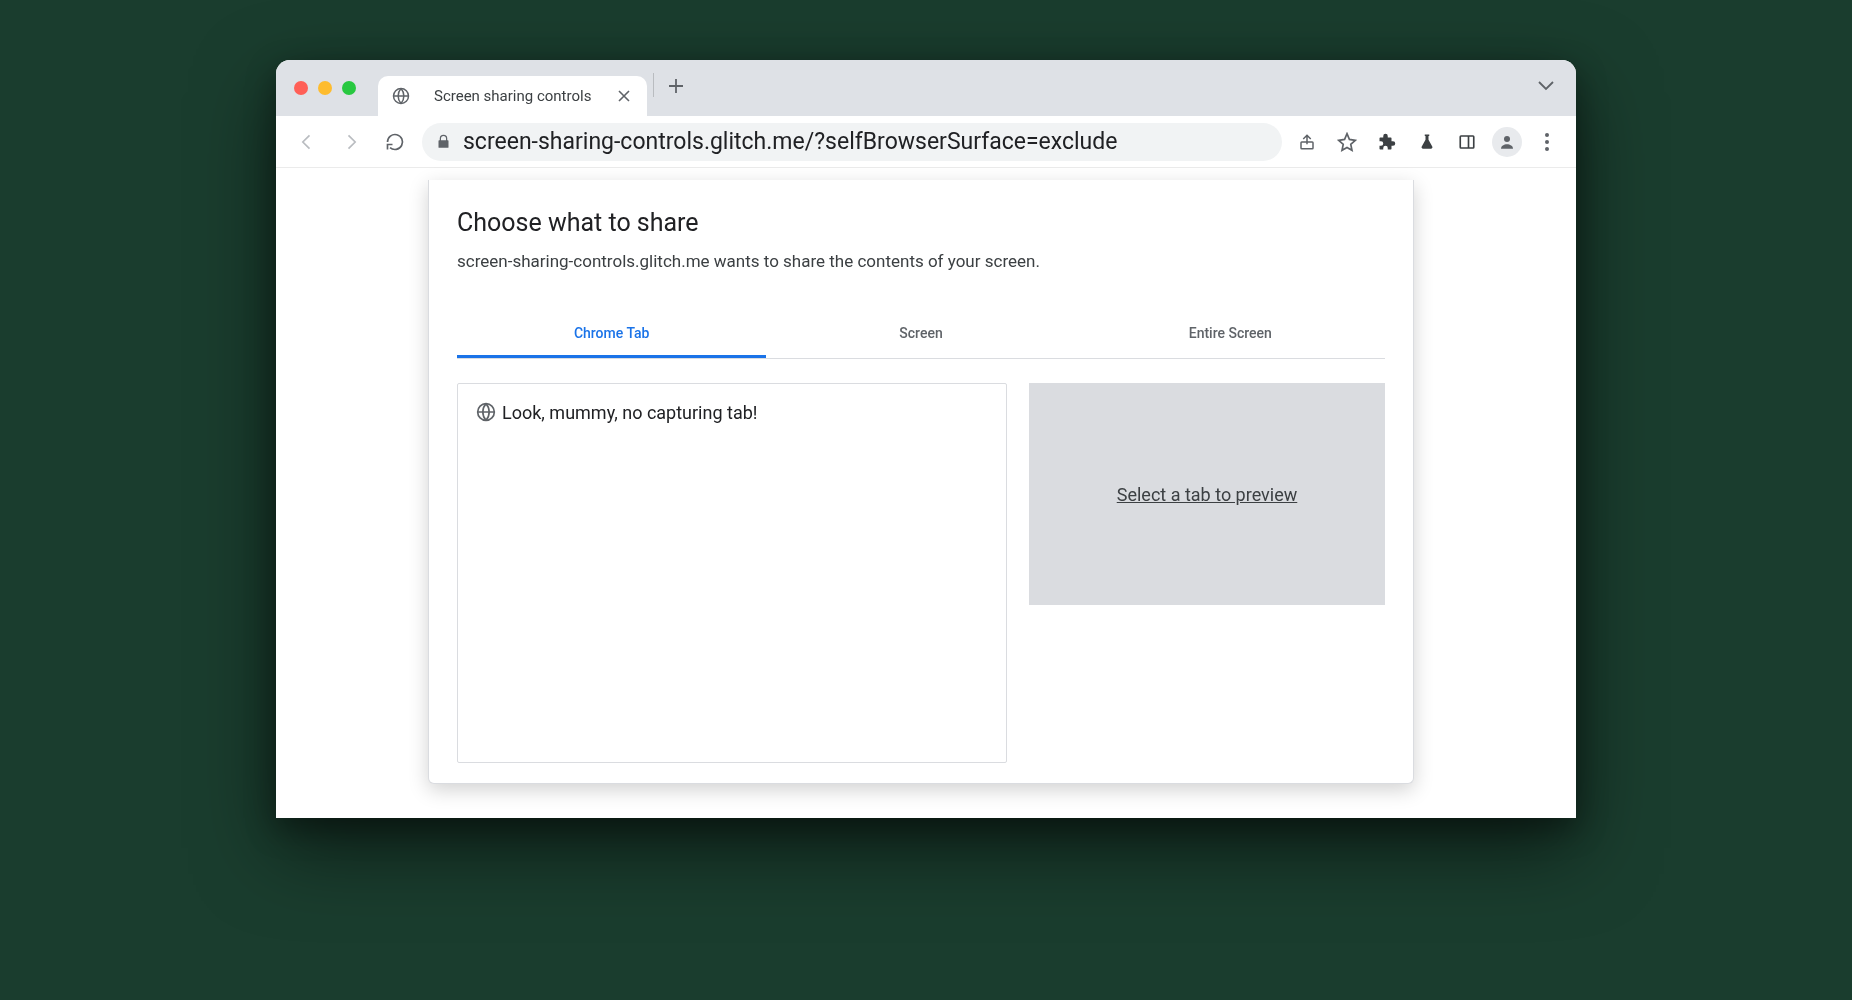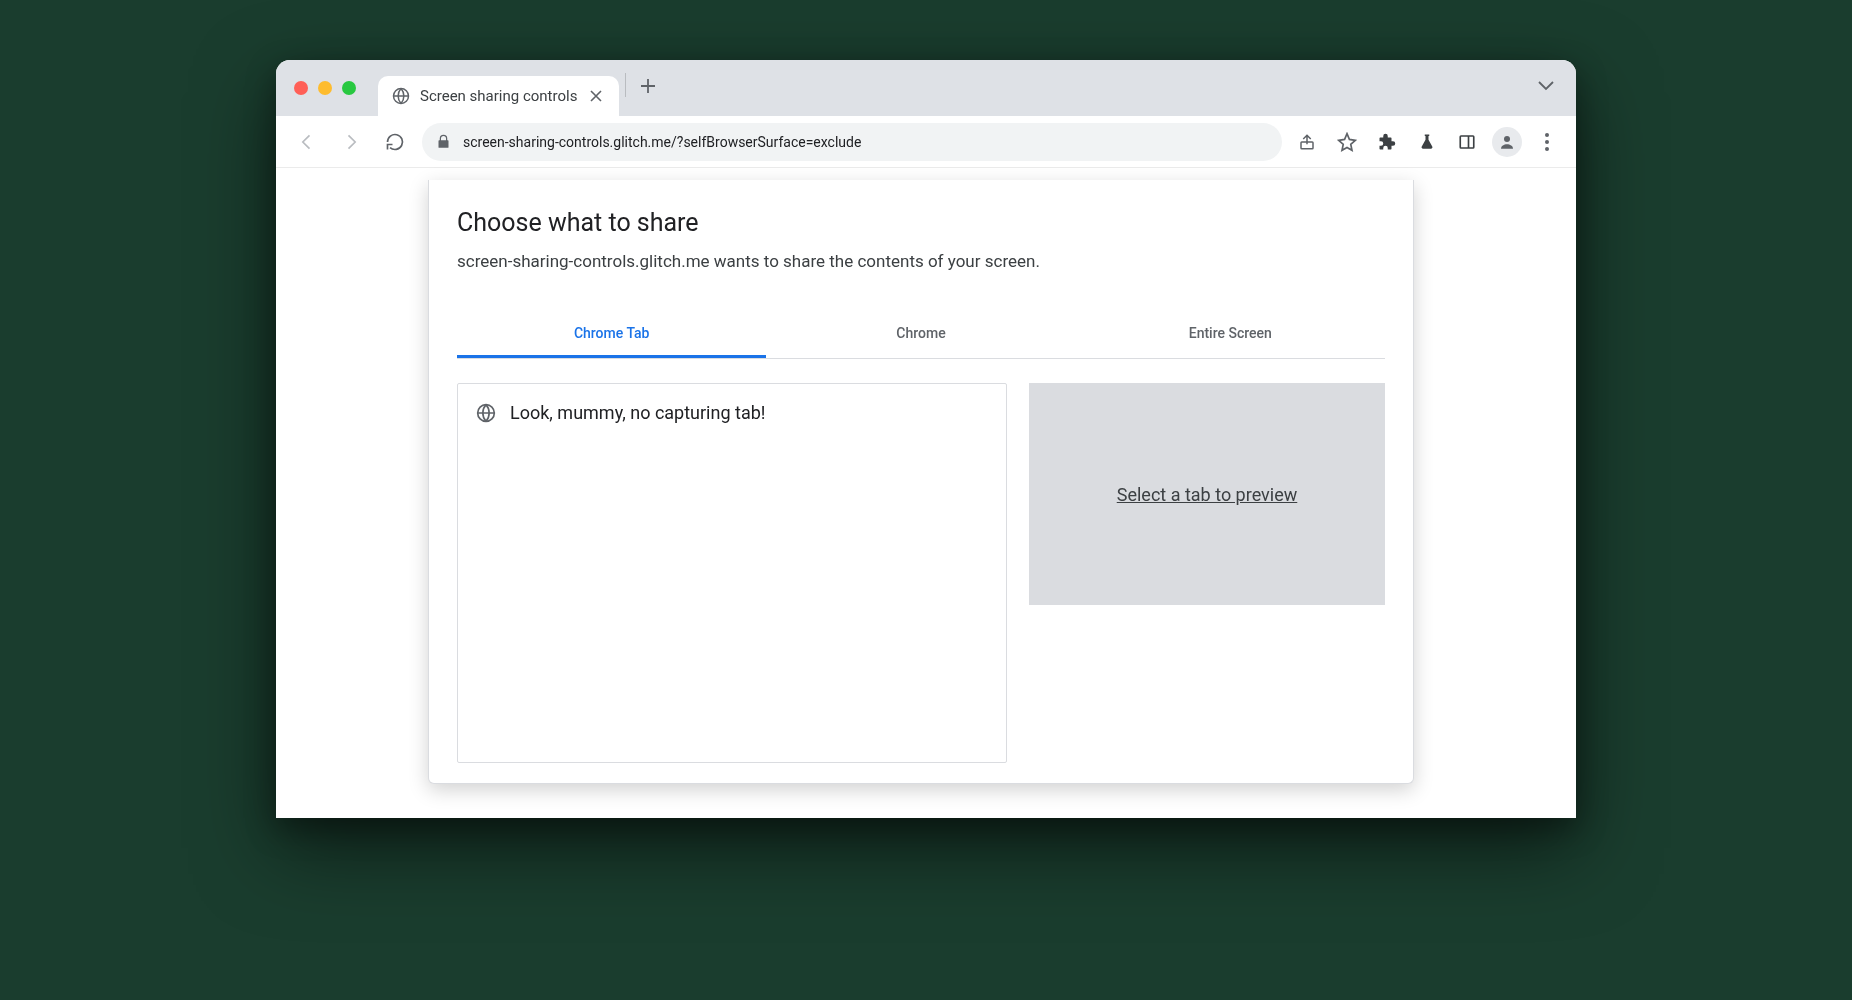--- a/index.html
+++ b/index.html
@@ -43,21 +43,21 @@
   .tl-yellow { background: #febc2e; }
   .tl-green { background: #28c840; }
   .tab {
     display: flex;
     align-items: center;
     height: 40px;
     padding: 0 14px 0 14px;
     border-radius: 10px 10px 0 0;
     font-size: 15px;
     color: #3c4043;
-    gap: 10px;
+    gap: 24px;
     max-width: 380px;
     min-width: 240px;
     position: relative;
   }
   .tab.active {
     background: #fff;
   }
   .tab .favicon {
     width: 18px; height: 18px; flex-shrink: 0;
     display:flex; align-items:center; justify-content:center;
@@ -90,21 +90,21 @@
     border-bottom: 1px solid #ebebeb;
   }
   .nav-btn {
     width: 34px; height: 34px; display:flex; align-items:center; justify-content:center;
     color:#5f6368; cursor:pointer; border-radius:50%;
   }
   .nav-btn.disabled { color:#b9bcc0; cursor:default; }
   .omnibox {
     flex:1; height: 38px; background:#f1f3f4; border-radius: 19px;
     display:flex; align-items:center; padding: 0 14px; gap:12px;
-    color:#202124; font-size: 14px;
+    color:#202124; font-size: 23px;
   }
   .omnibox .lock { color:#5f6368; display:flex; }
   .omnibox .url { flex:1; white-space:nowrap; overflow:hidden; }
   .toolbar-icon {
     width: 30px; height: 30px; display:flex; align-items:center; justify-content:center;
     color:#5f6368; cursor:pointer;
   }
   .avatar {
     width:30px; height:30px; border-radius:50%; background:#e8eaed;
     display:flex; align-items:center; justify-content:center; color:#5f6368;
@@ -143,21 +143,21 @@
     color:#1a73e8; border-bottom-color:#1a73e8;
   }
   .source-body {
     display:flex; gap:22px; padding-top:24px;
   }
   .tab-list-panel {
     flex:1; border:1px solid #dadce0; border-radius:2px;
     min-height: 380px; padding: 14px 16px;
   }
   .tab-list-item {
-    display:flex; align-items:center; gap:14px;
+    display:flex; gap:6px;
     font-size: 18px; color:#202124; padding: 4px 2px; cursor:pointer;
   }
   .tab-list-item .favicon { width:20px; height:20px; display:flex; }
   .preview-panel {
     width: 356px; height: 222px;
     background:#dadce0;
     display:flex; align-items:center; justify-content:center;
     font-size:18px; color:#3c4043;text-decoration:underline;
   }
   svg { display:block; }
@@ -274,21 +274,21 @@
     </div>
   </div>
 
   <div class="content">
     <div class="share-dialog">
       <div class="dialog-title">Choose what to share</div>
       <div class="dialog-subtitle">screen-sharing-controls.glitch.me wants to share the contents of your screen.</div>
 
       <div class="source-tabs">
         <div class="source-tab active">Chrome Tab</div>
-        <div class="source-tab">Chrome</div>
+        <div class="source-tab">Screen</div>
         <div class="source-tab">Entire Screen</div>
       </div>
 
       <div class="source-body">
         <div class="tab-list-panel">
           <div class="tab-list-item">
             <span class="favicon">
               <svg width="20" height="20" viewBox="0 0 24 24" fill="none" stroke="#5f6368" stroke-width="2">
                   <circle cx="12" cy="12" r="10"></circle>
                   <path d="M2 12h20M12 2a15 15 0 0 1 0 20M12 2a15 15 0 0 0 0 20"></path>

